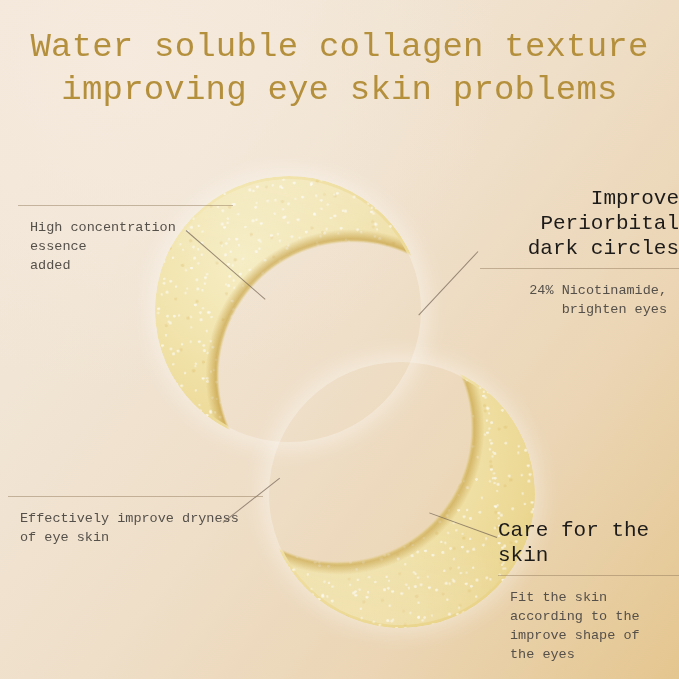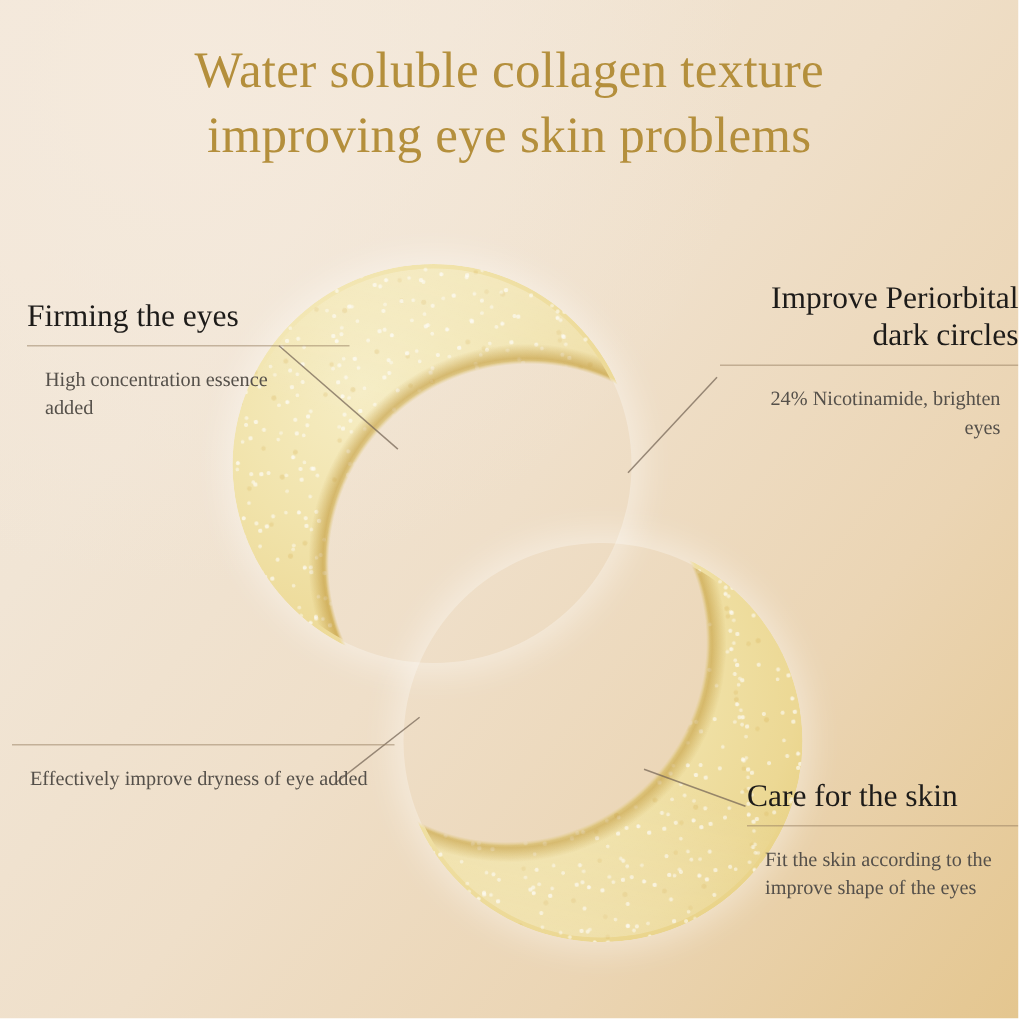--- a/index.html
+++ b/index.html
@@ -6,21 +6,21 @@
   html, body {
     margin: 0;
     padding: 0;
     background: #ffffff;
   }
   #poster {
     position: relative;
     width: 679px;
     height: 679px;
     overflow: hidden;
-    font-family: Liberation Serif, serif;
+    font-family: Liberation Mono, monospace;
     background:
       radial-gradient(ellipse 90% 80% at 18% 8%, rgba(245,234,221,0.95) 0%, rgba(245,234,221,0) 62%),
       linear-gradient(128deg, #f2e7d9 0%, #f1e5d5 26%, #efdfc9 50%, #ebd5b4 74%, #e4c68f 100%);
   }
   
   .title {
     position: absolute;
     left: 0;
     top: 26px;
     width: 679px;
@@ -177,36 +177,35 @@
     <div class="patch" id="patch-upper"></div>
     <div class="patch" id="patch-lower"></div>
   </div>
 
   <div class="leader" id="leader-firming"></div>
   <div class="leader" id="leader-dark-circles"></div>
   <div class="leader" id="leader-moisturizing"></div>
   <div class="leader" id="leader-care"></div>
 
   <div class="callout" id="callout-firming">
-    <p class="heading">Firming the eyes</p>
     <div class="rule"></div>
     <p class="sub">High concentration essence
 added</p>
   </div>
 
   <div class="callout" id="callout-dark-circles">
     <p class="heading">Improve Periorbital
 dark circles</p>
     <div class="rule"></div>
     <p class="sub">24% Nicotinamide, brighten eyes</p>
   </div>
 
   <div class="callout" id="callout-moisturizing">
     <div class="rule"></div>
-    <p class="sub">Effectively improve dryness of eye added</p>
+    <p class="sub">Effectively improve dryness of eye skin</p>
   </div>
 
   <div class="callout" id="callout-care">
     <p class="heading">Care for the skin</p>
     <div class="rule"></div>
     <p class="sub">Fit the skin according to the
 improve shape of the eyes</p>
   </div>
 
 </div>

